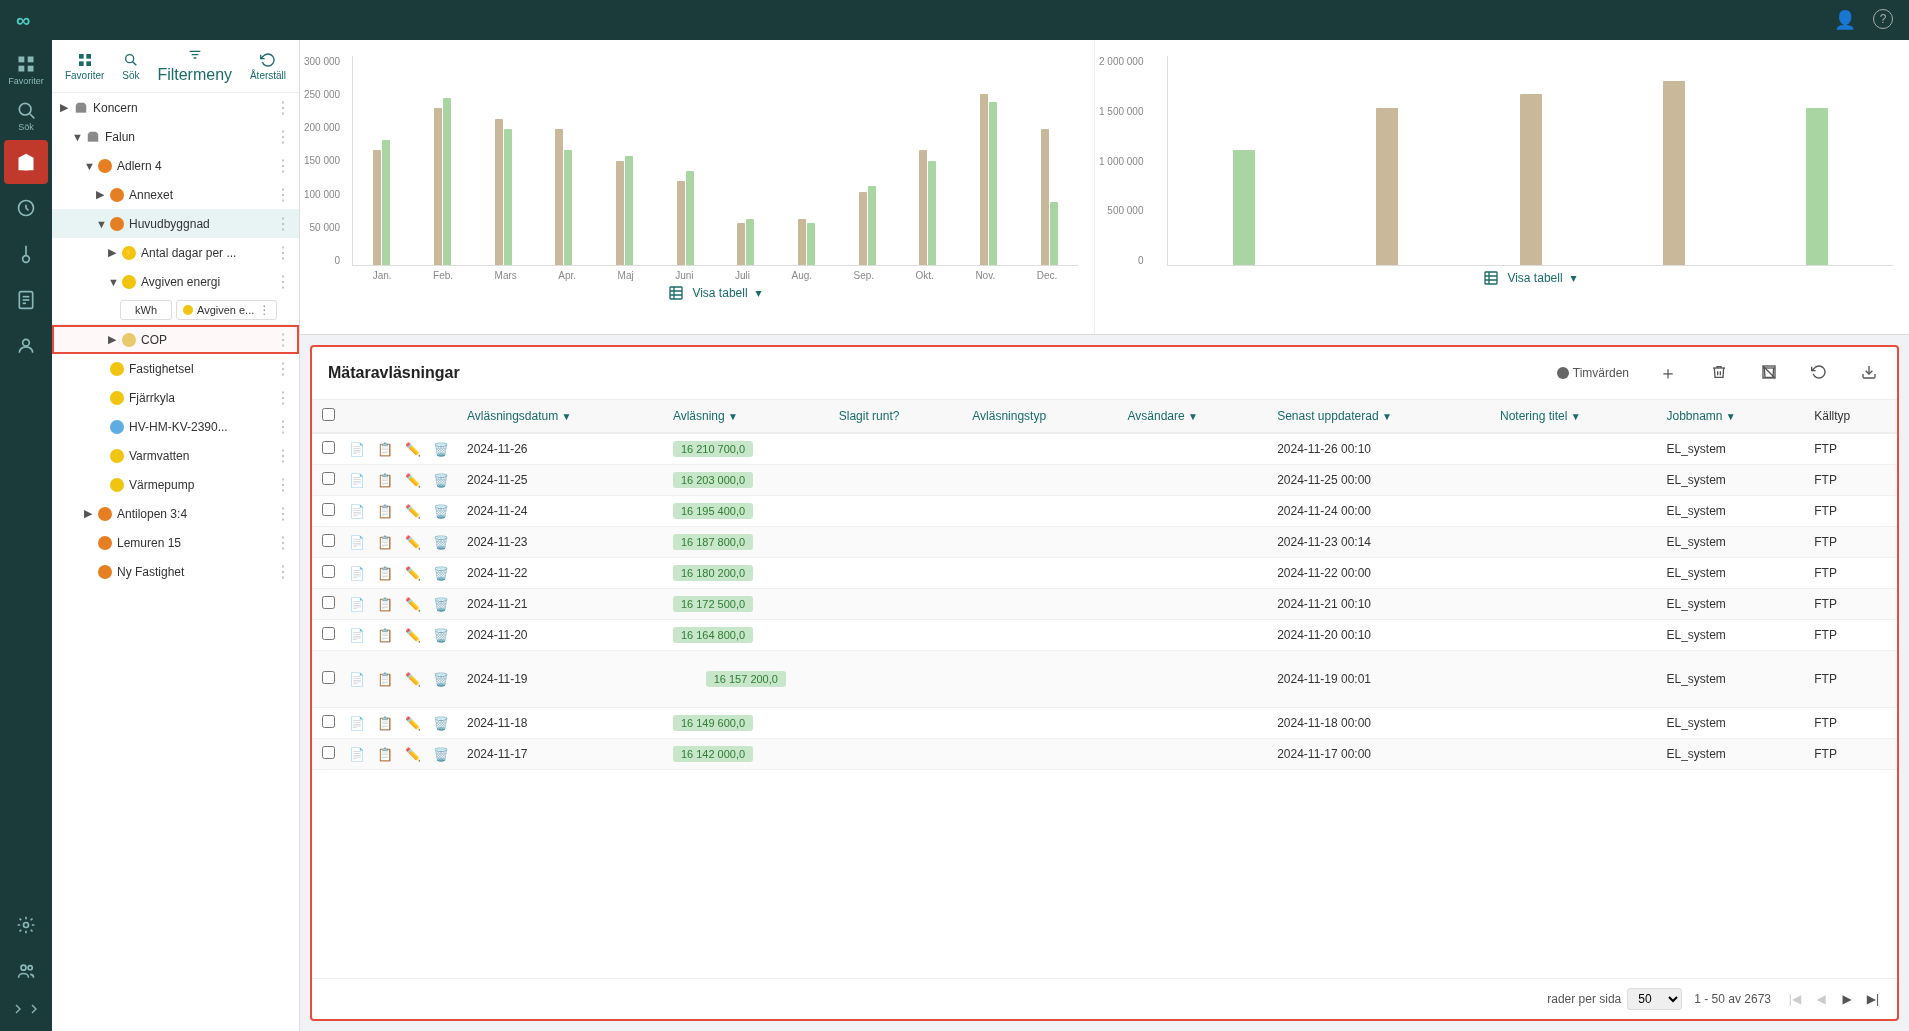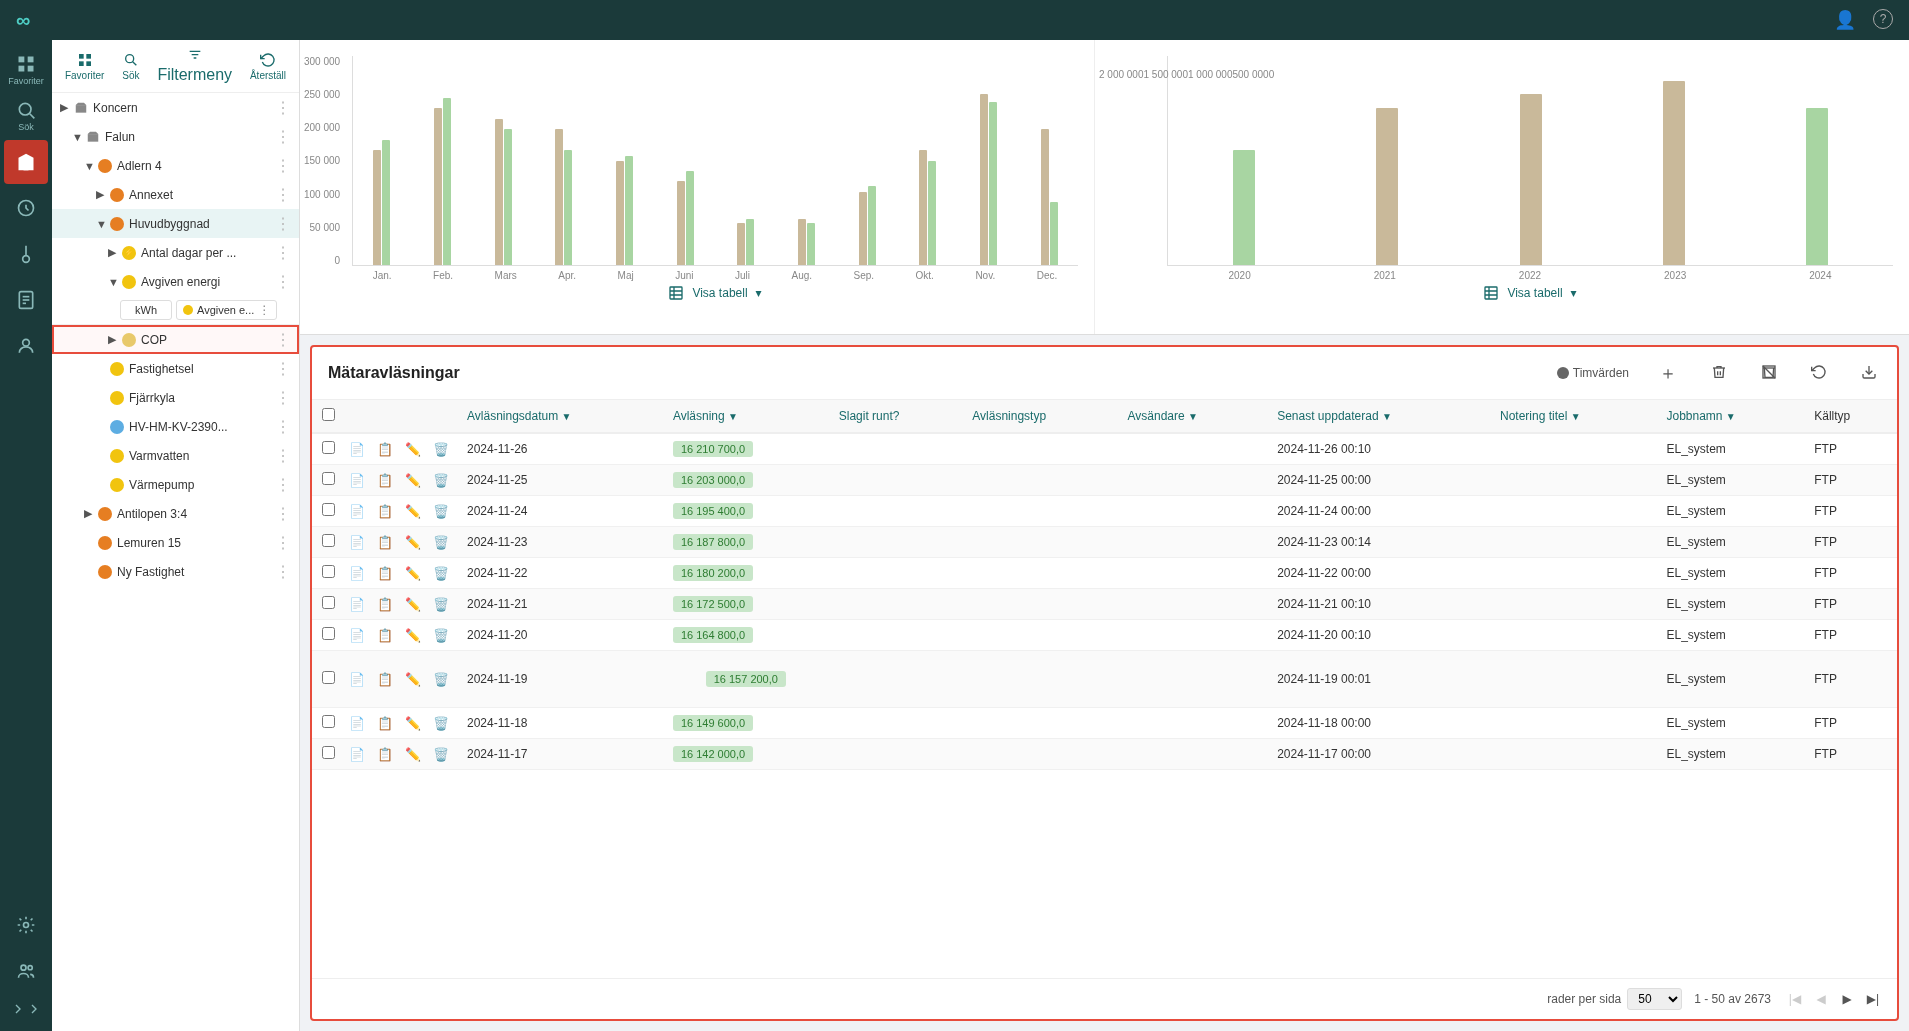--- a/index.html
+++ b/index.html
@@ -344,21 +344,21 @@
             <rect x="3" y="3" width="18" height="18" rx="1"></rect>
             <path d="M3 9h18M3 15h18M9 3v18"></path>
           </svg>
         <span>Visa tabell</span>
         <span>▾</span>
       </div>
     </div>
 
     <div style="flex:1;padding:16px 16px 8px 72px;position:relative;">
 
-      <div style="position:absolute;left:4px;top:29px;display:flex;flex-direction:row;justify-content:space-between;height:210px;font-size:10px;color:#888;text-align:right;">
+      <div style="position:absolute;left:4px;top:16px;display:flex;flex-direction:column;justify-content:space-between;height:210px;font-size:10px;color:#888;text-align:right;">
         <span>2 000 000</span>
         <span>1 500 000</span>
         <span>1 000 000</span>
         <span>500 000</span>
         <span>0</span>
       </div>
 
       <div style="display:flex;align-items:flex-end;gap:8px;height:210px;border-left:1px solid #ddd;border-bottom:1px solid #ddd;padding:0 8px;">
         <div style="display:flex;align-items:flex-end;gap:1px;flex:1;height:100%;justify-content:center;">
           <div style="width:22px;background:#a8d5a2;height:55%;border-radius:1px 1px 0 0;"></div>
@@ -370,27 +370,20 @@
           <div style="width:22px;background:#c9b99a;height:82%;border-radius:1px 1px 0 0;"></div>
         </div>
         <div style="display:flex;align-items:flex-end;gap:1px;flex:1;height:100%;justify-content:center;">
           <div style="width:22px;background:#c9b99a;height:88%;border-radius:1px 1px 0 0;"></div>
         </div>
         <div style="display:flex;align-items:flex-end;gap:1px;flex:1;height:100%;justify-content:center;">
           <div style="width:22px;background:#a8d5a2;height:75%;border-radius:1px 1px 0 0;"></div>
         </div>
       </div>
 
-      <div style="display:flex;justify-content:space-around;margin-top:4px;font-size:10px;color:#888;">
-        <span>2020</span>
-          <span>2021</span>
-          <span>2022</span>
-        <span>2023</span>
-          <span>2024</span>
-      </div>
 
       <div style="display:flex;align-items:center;justify-content:center;gap:8px;padding-top:4px;color:#1a6b6b;font-size:12px;cursor:pointer;">
         <svg width="16" height="16" viewBox="0 0 24 24" fill="none" stroke="currentColor" stroke-width="2">
             <rect x="3" y="3" width="18" height="18" rx="1"></rect>
             <path d="M3 9h18M3 15h18M9 3v18"></path>
           </svg>
         <span>Visa tabell</span>
         <span>▾</span>
       </div>
     </div>

